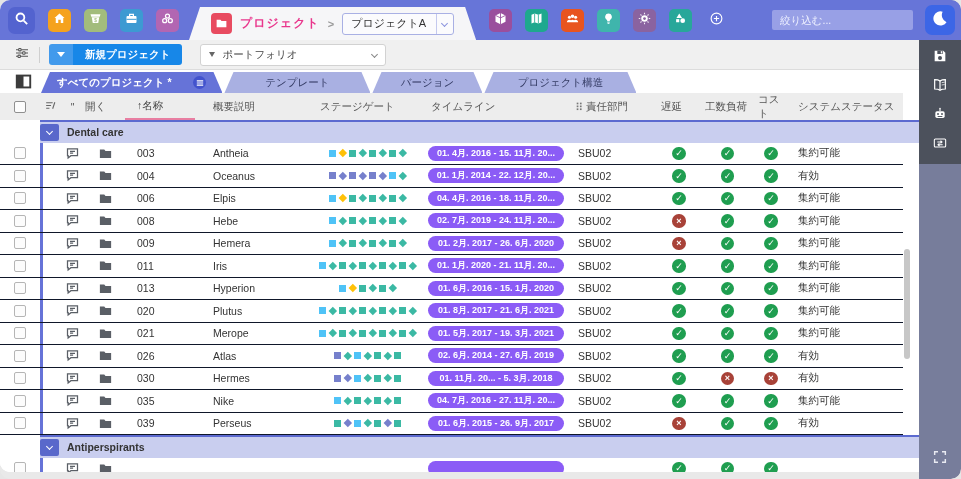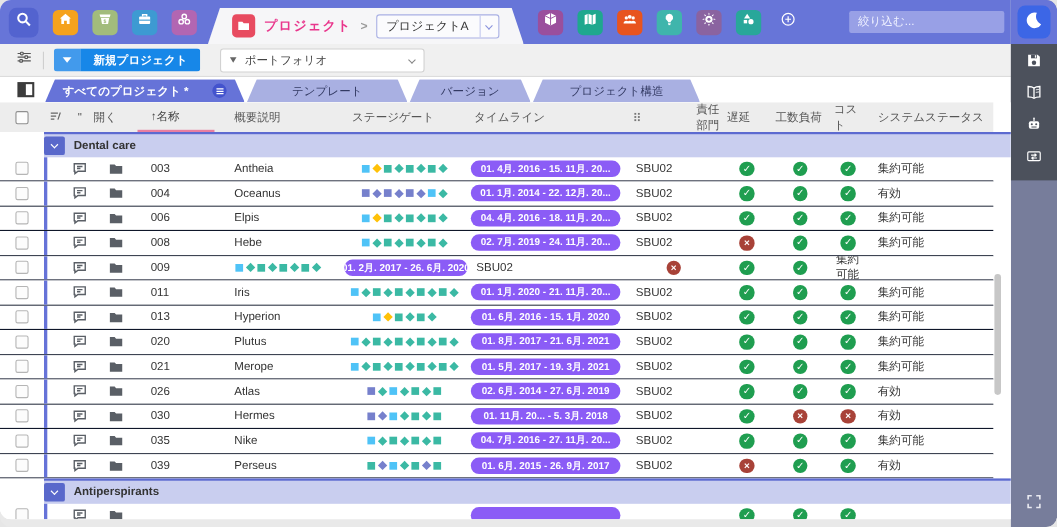--- a/index.html
+++ b/index.html
@@ -285,21 +285,21 @@
           </div>
         <div class="hc desc">
             <span>概要説明</span>
           </div>
         <div class="hc pl">
             <span>ステージゲート</span>
           </div>
         <div class="hc" style="padding-left:6px;">
             <span>タイムライン</span>
           </div>
-        <div class="hc" style="padding-left:6px;gap:47px;">
+        <div class="hc" style="padding-left:6px;">
           <span class="depticon">
               <svg viewBox="0 0 10 12" width="7" height="9">
                 <g fill="#777">
                   <rect x="1" y="0.5" width="2.4" height="2.4"></rect>
                   <rect x="1" y="4.6" width="2.4" height="2.4"></rect>
                   <rect x="1" y="8.7" width="2.4" height="2.4"></rect>
                   <rect x="5.6" y="0.5" width="2.4" height="2.4"></rect>
                   <rect x="5.6" y="4.6" width="2.4" height="2.4"></rect>
                   <rect x="5.6" y="8.7" width="2.4" height="2.4"></rect>
                 </g>
@@ -537,20 +537,21 @@
               </span>
             </div>
             <div class="cell center">
               <span class="rowicon">
                 <svg viewBox="0 0 24 24" fill="#5a5f66" width="15" height="15">
                   <path d="M3 5.5h7l2 2.5h9v11H3z"></path>
                 </svg>
               </span>
             </div>
             <div class="cell txt num">009</div>
+            <div class="cell txt name">Hemera</div>
             <div class="cell stage">
               <span class="shp c s"></span>
               <span class="shp t d"></span>
               <span class="shp t s"></span>
               <span class="shp t d"></span>
               <span class="shp t s"></span>
               <span class="shp t d"></span>
               <span class="shp t s"></span>
               <span class="shp t d"></span>
             </div>

